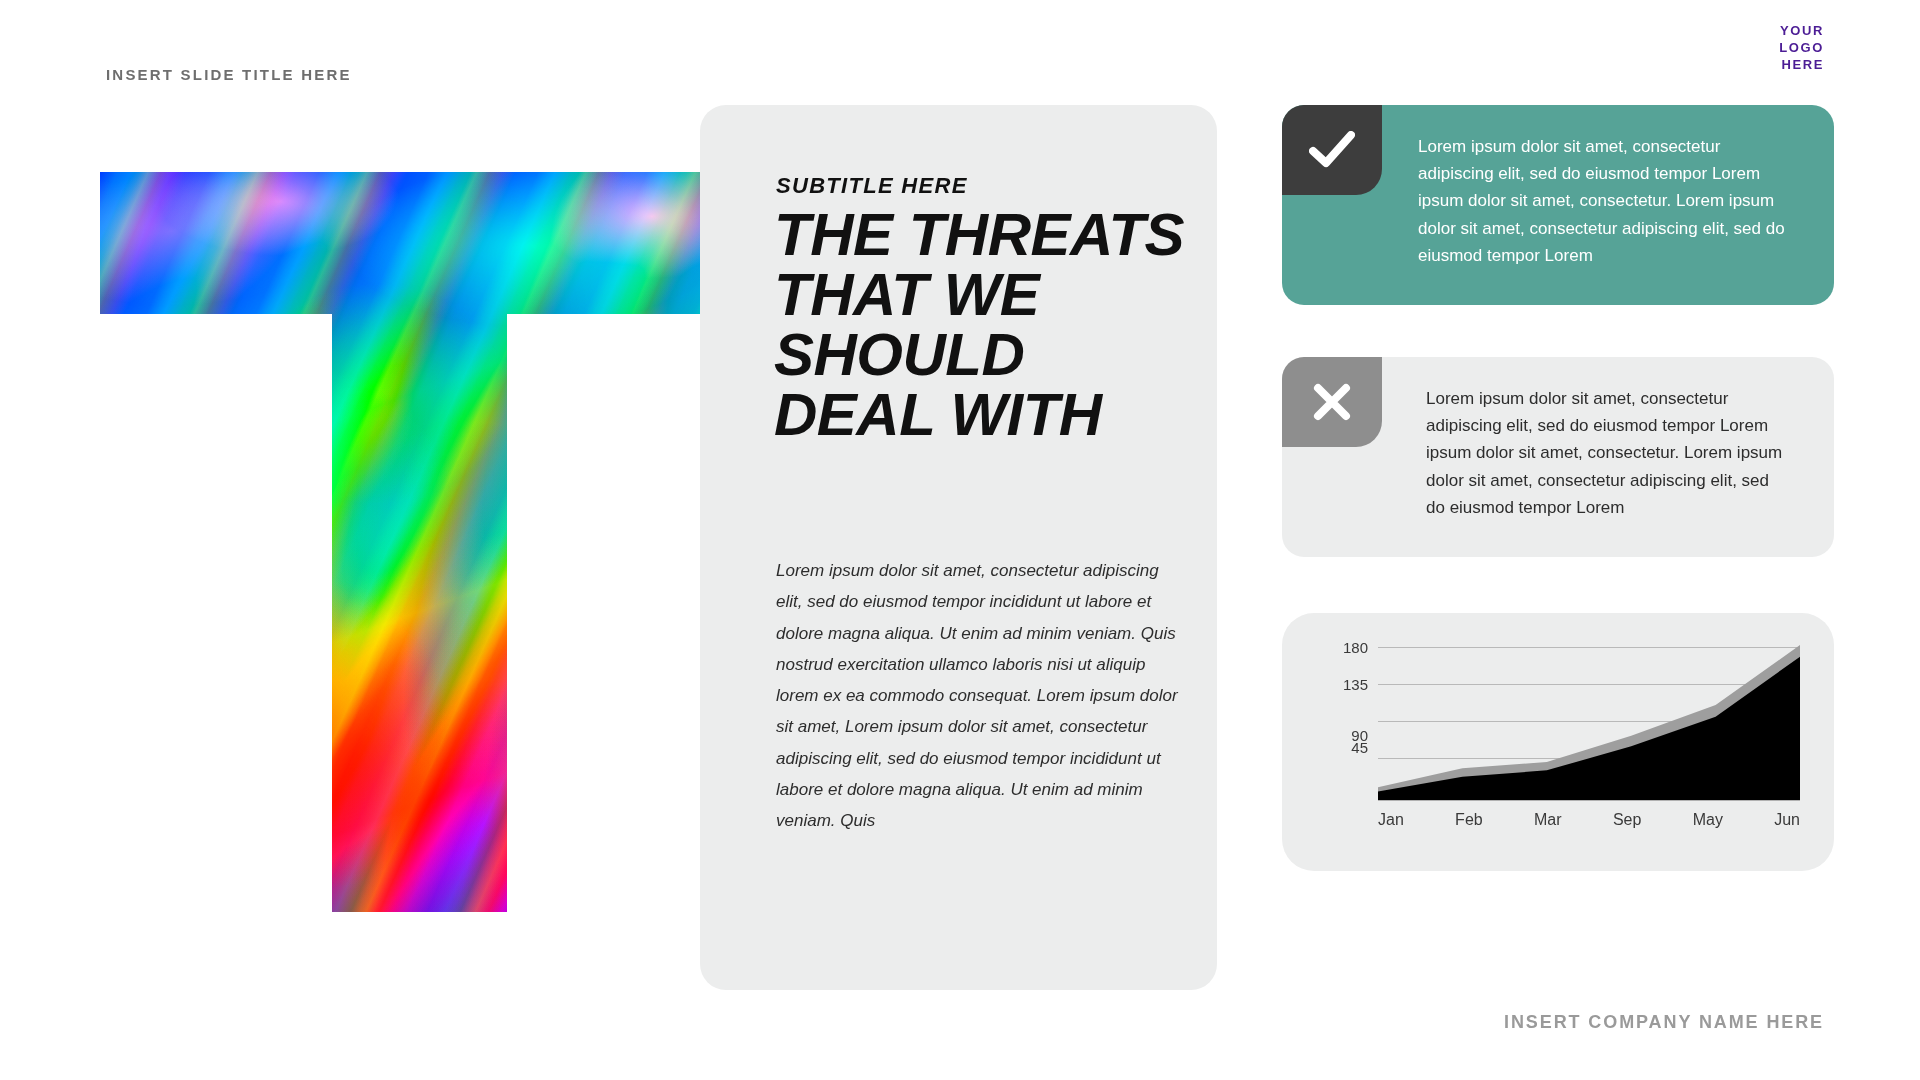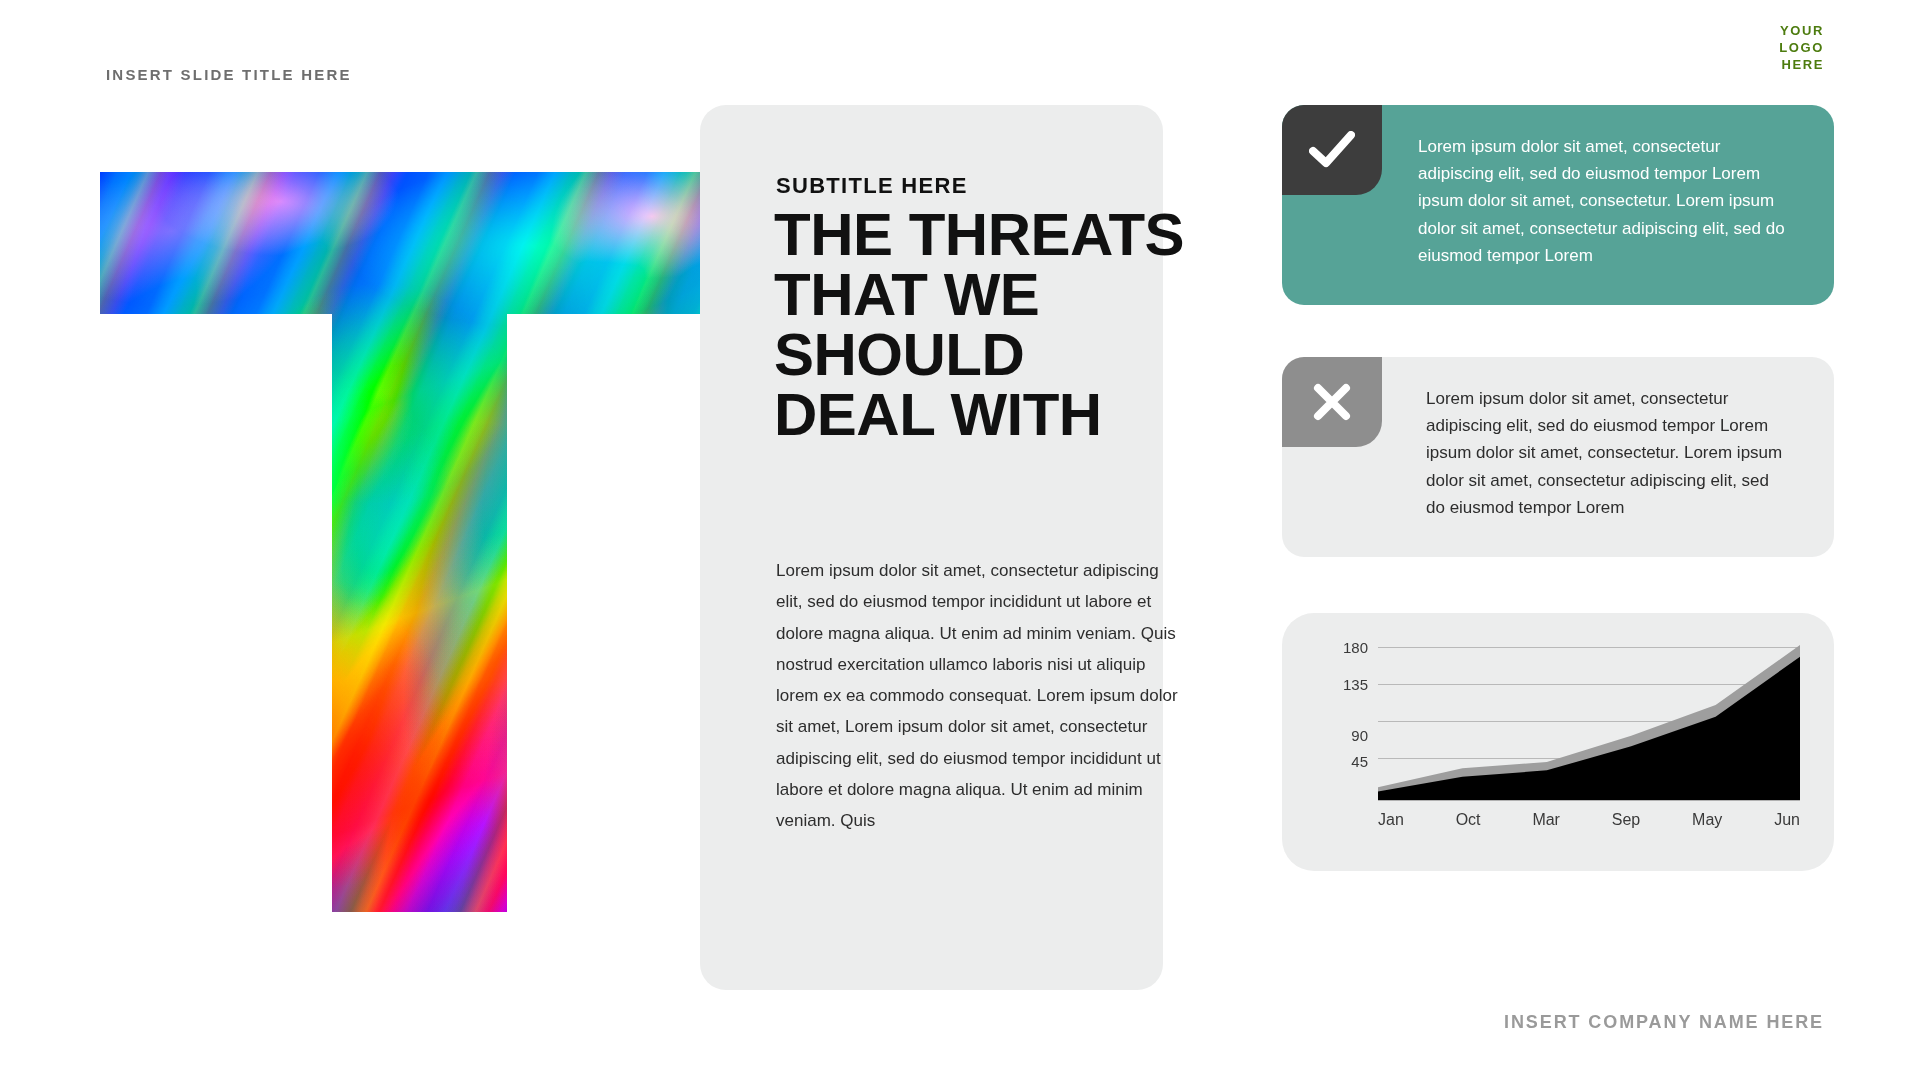--- a/index.html
+++ b/index.html
@@ -27,21 +27,21 @@
     margin-top: 22px;
   }
   .logo {
     position: absolute;
     right: 96px; top: 22px;
     text-align: right;
     font-size: 13px;
     font-weight: 700;
     letter-spacing: 1.6px;
     line-height: 1.32;
-    color: #4d7c0f;
+    color: #4c1d95;
   }
 
   
   .letter-wrap {
     position: absolute;
     left: 100px; top: 172px;
     width: 600px; height: 740px;
   }
   .letter-mask {
     position: relative;
@@ -80,23 +80,24 @@
     background-blend-mode: screen, screen, screen, screen, overlay, overlay, overlay, overlay, overlay, soft-light, normal;
     filter: saturate(1.45) contrast(1.08);
   }
   .bar-top .swirl { top: 0; }
   .bar-stem .swirl { left: -232px; top: -142px; }
 
   
   .center-card {
     position: absolute;
     left: 700px; top: 105px;
-    width: 463px; height: 885px;
+    width: 517px; height: 885px;
     background: #eceded;
     border-radius: 26px;
+    font-style: italic;
   }
   .subtitle {
     position: absolute;
     left: 76px; top: 68px;
     font-size: 22px;
     font-weight: 700;
     letter-spacing: 1.3px;
     color: #111;
   }
   .headline {
@@ -263,38 +264,38 @@
       <div class="text">Lorem ipsum dolor sit amet, consectetur adipiscing elit, sed do eiusmod tempor Lorem ipsum dolor sit amet, consectetur. Lorem ipsum dolor sit amet, consectetur adipiscing elit, sed do eiusmod tempor Lorem</div>
     </div>
 
     <div class="chart-card">
       <div class="chart-inner">
 
         <div class="y-labels">
           <span style="top:4px">180</span>
           <span style="top:41px">135</span>
           <span style="top:92px">90</span>
-          <span style="top:118px">45</span>
+          <span style="top:104px">45</span>
         </div>
 
         <div class="plot">
           <div class="grid-line" style="top:4px"></div>
           <div class="grid-line" style="top:41px"></div>
           <div class="grid-line" style="top:78px"></div>
           <div class="grid-line" style="top:115px"></div>
           <svg viewBox="0 0 400 152" preserveAspectRatio="none" aria-hidden="true">
             <polygon points="0,137 80,119 160,113 240,88 320,59 400,2 400,148 0,148" fill="#9e9e9e"></polygon>
             <polygon points="0,141 80,127 160,121 240,98 320,70 400,13 400,148 0,148" fill="#000000"></polygon>
             <line x1="0" y1="148" x2="400" y2="148" stroke="#000000" stroke-width="3"></line>
           </svg>
         </div>
 
         <div class="x-labels">
           <span>Jan</span>
-          <span>Oct</span>
+          <span>Feb</span>
           <span>Mar</span>
           <span>Sep</span>
           <span>May</span>
           <span>Jun</span>
         </div>
 
       </div>
     </div>
 
   </div>

